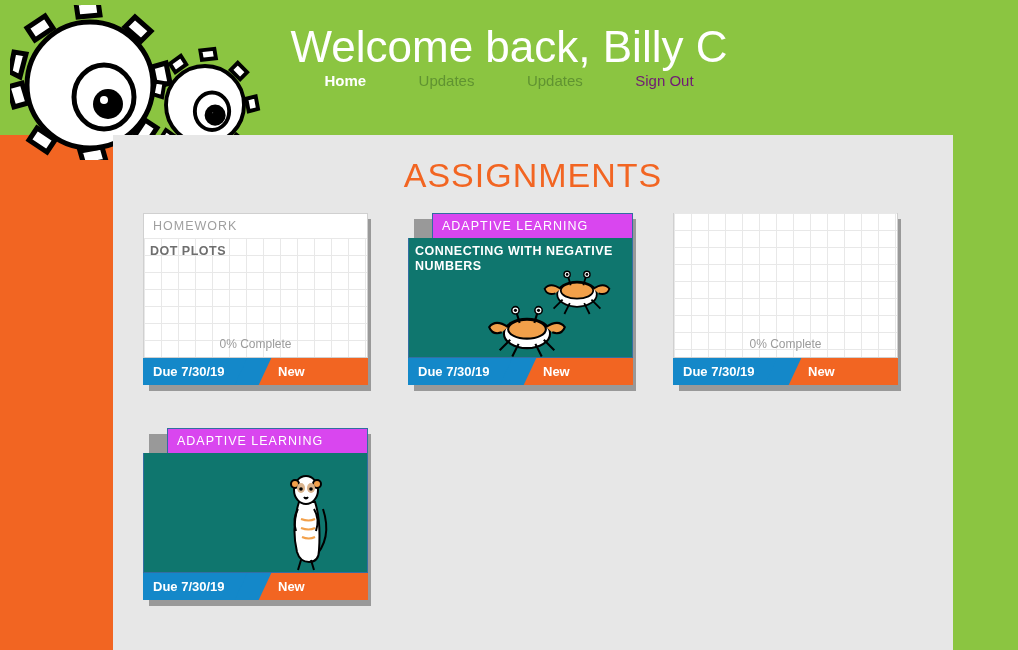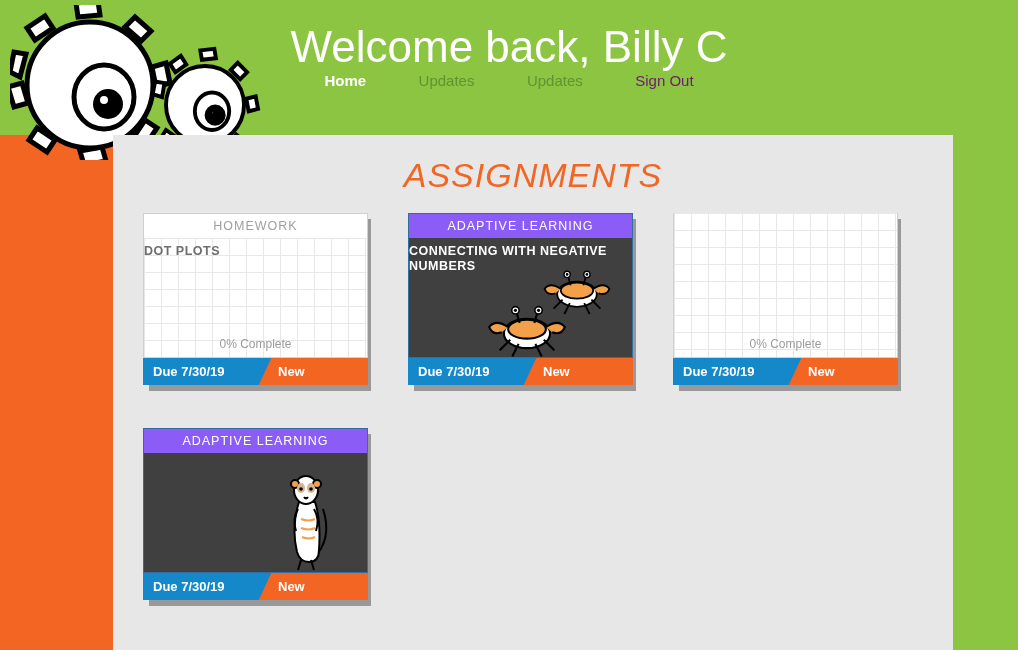--- a/index.html
+++ b/index.html
@@ -76,21 +76,20 @@
     padding:15px 30px 0 30px;
   }
 
   .section-title {
     color:#f26522;
     font-weight:400;
     font-size:34px;
     text-align:center;
     letter-spacing:1px;
     margin:6px 0 18px 0;
-    font-style:italic;
   }
 
   .cards {
     display:flex;
     flex-wrap:wrap;
   }
 
   .card-wrap {
     position:relative;
     width:233px;
@@ -120,45 +119,45 @@
   }
 
   .card .cat {
     background:#fff;
     color:#9f9f9f;
     font-size:12.5px;
     letter-spacing:1px;
     padding:5px 9px 5px 9px;
     border:1px solid #d0d0d0;
     border-bottom:none;
-    text-align:center;
   }
   .card.blue .cat {
-    background:#8b5cf6;
+    background:#d946ef;
     color:#fff;
     border:1px solid #316da1;
     border-bottom:none;
+    margin-left:24px;
   }
 
   .card .body {
     flex:1;
     position:relative;
     border:1px solid #d0d0d0;
     border-top:none;
     background:#fff;
     
     background-image:
       linear-gradient(#e8e8e8 1px, transparent 1px),
       linear-gradient(90deg, #e8e8e8 1px, transparent 1px);
     background-size:17px 17px;
-    padding:6px 10px 0 0;
+    padding:6px 10px 0 6px;
     overflow:hidden;
   }
   .card.blue .body {
-    background:#404040;
+    background:#0f766e;
     border:1px solid #336ea2;
     border-top:none;
     background-image:none;
   }
 
   .card .title {
     font-size:12.5px;
     font-weight:700;
     letter-spacing:0.5px;
     color:#6e6e6e;

